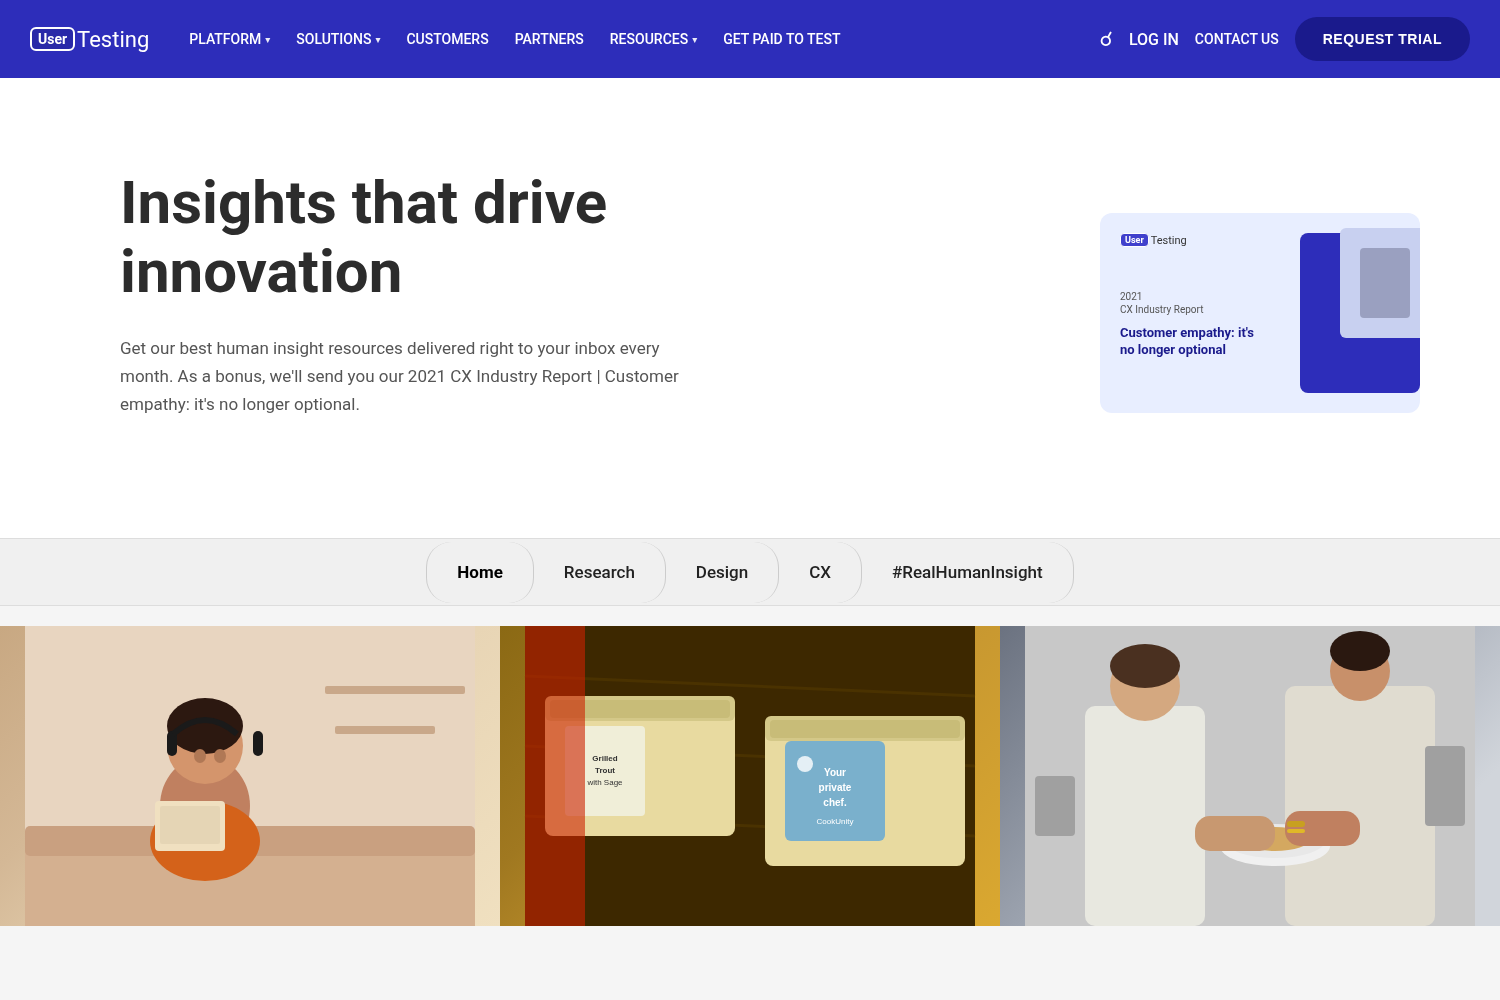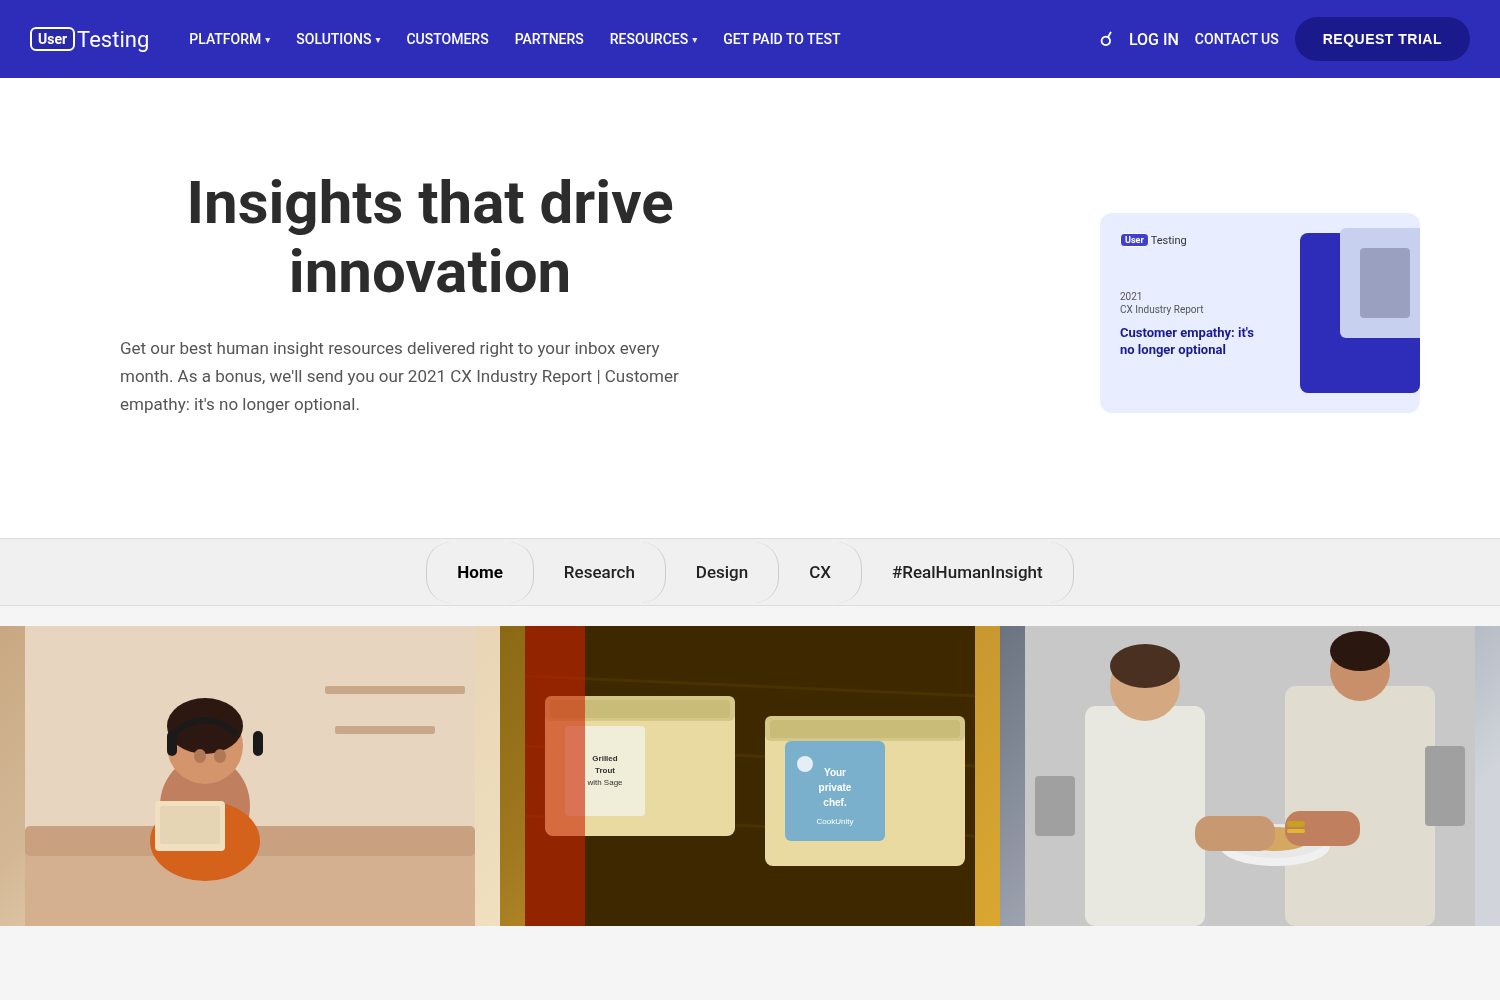--- a/index.html
+++ b/index.html
@@ -103,21 +103,20 @@
     }
     .hero-left {
       max-width: 620px;
     }
     .hero-title {
       font-size: 60px;
       font-weight: 700;
       color: #2c2c2c;
       line-height: 1.15;
       margin-bottom: 28px;
-      text-align: center;
     }
     .hero-desc {
       font-size: 17px;
       color: #555;
       line-height: 1.65;
       margin-bottom: 40px;
       max-width: 560px;
     }
     .email-form {
       display: flex;

